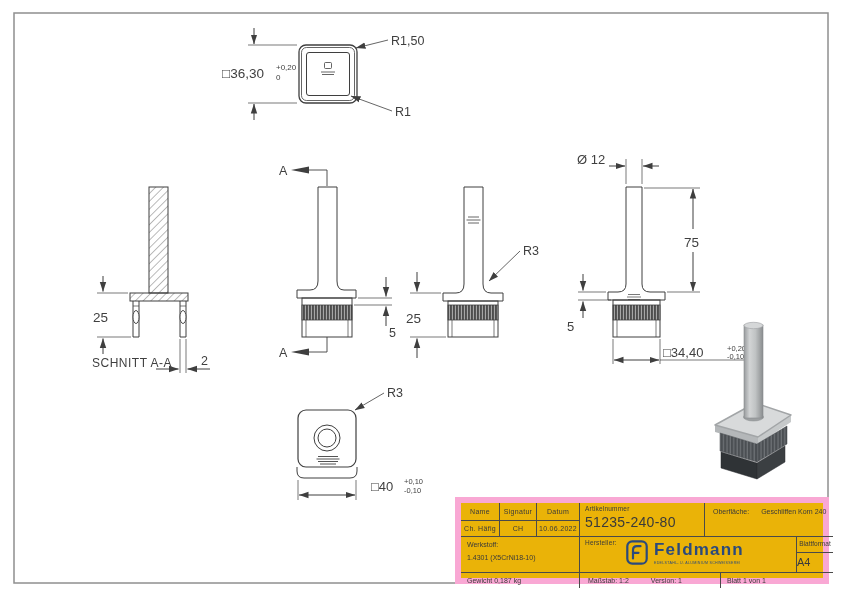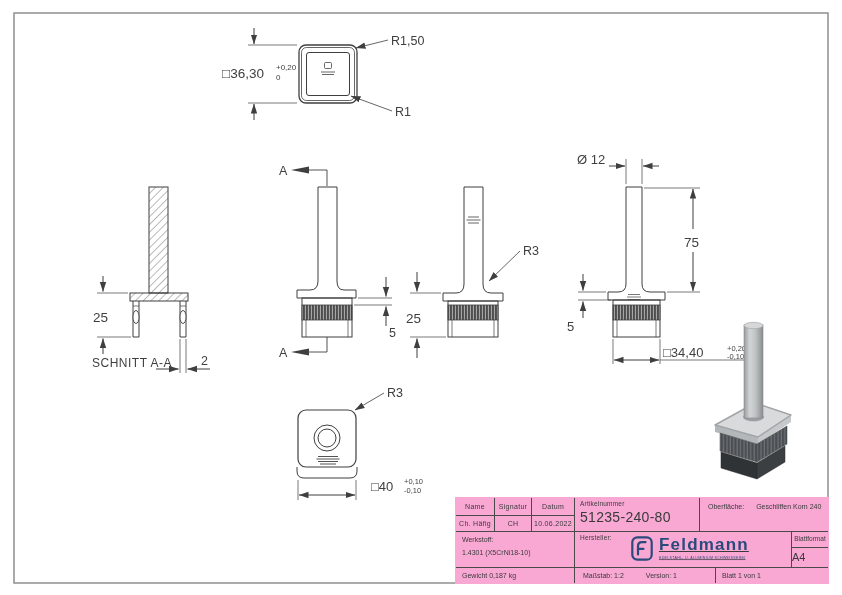--- a/index.html
+++ b/index.html
@@ -4,21 +4,21 @@
 <style>
   * { margin:0; padding:0; box-sizing:border-box; }
   html,body { background:#ffffff; }
   .page { position:relative; width:842px; height:595px; background:#fff; overflow:hidden;
           font-family:"Liberation Sans", sans-serif; }
   svg.drawing { position:absolute; left:0; top:0; }
   svg text { fill:#3f3f3f; stroke:none; font-family:"Liberation Sans", sans-serif; }
 
   
   .tb { position:absolute; left:455px; top:497px; width:374px; height:87px;
-        border:1px solid #f9a8d4; color:#3a3a3a; background:#f9a8d4; }
+        border:6px solid #f9a8d4; color:#3a3a3a; background:#eab308; }
   .cell { position:absolute; border-color:#4a4a4a; overflow:hidden; }
   .br { border-right:1px solid #4a4a4a; } .bb { border-bottom:1px solid #4a4a4a; }
   .hc { font-size:7px; text-align:center; letter-spacing:0.3px; }
   .c-name-h  { left:0;   top:0;  width:39px;  height:18px; line-height:18px; }
   .c-sign-h  { left:39px;top:0;  width:37px;  height:18px; line-height:18px; }
   .c-date-h  { left:76px;top:0;  width:43px;  height:18px; line-height:18px; }
   .c-name-v  { left:0;   top:18px; width:39px; height:16px; line-height:15px; }
   .c-sign-v  { left:39px;top:18px; width:37px; height:16px; line-height:15px; }
   .c-date-v  { left:76px;top:18px; width:43px; height:16px; line-height:15px; }
   .c-article { left:119px; top:0; width:125px; height:34px; }
@@ -27,21 +27,21 @@
   .c-manu    { left:119px; top:34px; width:217px; height:36px; }
   .c-format-l{ left:336px; top:34px; width:36px; height:16px; font-size:6.5px; text-align:center; padding-top:3px; }
   .c-format-v{ left:336px; top:50px; width:36px; height:20px; font-size:11px; padding-top:3px; }
   .c-weight  { left:0; top:70px; width:119px; height:15px; font-size:7px; line-height:15px; padding-left:6px; }
   .c-scale   { left:119px; top:70px; width:141px; height:15px; font-size:7px; line-height:15px; padding-left:8px; display:flex; gap:22px; }
   .c-sheet   { left:260px; top:70px; width:112px; height:15px; font-size:7px; line-height:15px; padding-left:6px; }
   .lbl-sm { font-size:6.5px; letter-spacing:0.2px; display:block; padding:2px 0 0 5px; }
   .article-num { font-size:14px; letter-spacing:0.3px; padding:2px 0 0 5px; }
   .mat-line2 { margin-top:6px; }
   .surf-val { margin-left:10px; }
-  .logo { position:absolute; left:56px; top:3px; display:flex; align-items:flex-end;text-decoration:underline; }
+  .logo { position:absolute; left:46px; top:3px; display:flex; align-items:flex-start; }
   .logo-txt { margin-left:6px; }
   .logo-word { font-size:17px; font-weight:700; color:#2b4a7c; letter-spacing:1.2px; line-height:20px; }
   .logo-tag { font-size:5px; color:#2b4a7c; letter-spacing:0.4px; transform:scale(0.72); transform-origin:left top; white-space:nowrap; }
 </style>
 </head>
 <body>
 
 <div class="page">
 
 <svg class="drawing" width="842" height="595" viewBox="0 0 842 595">

